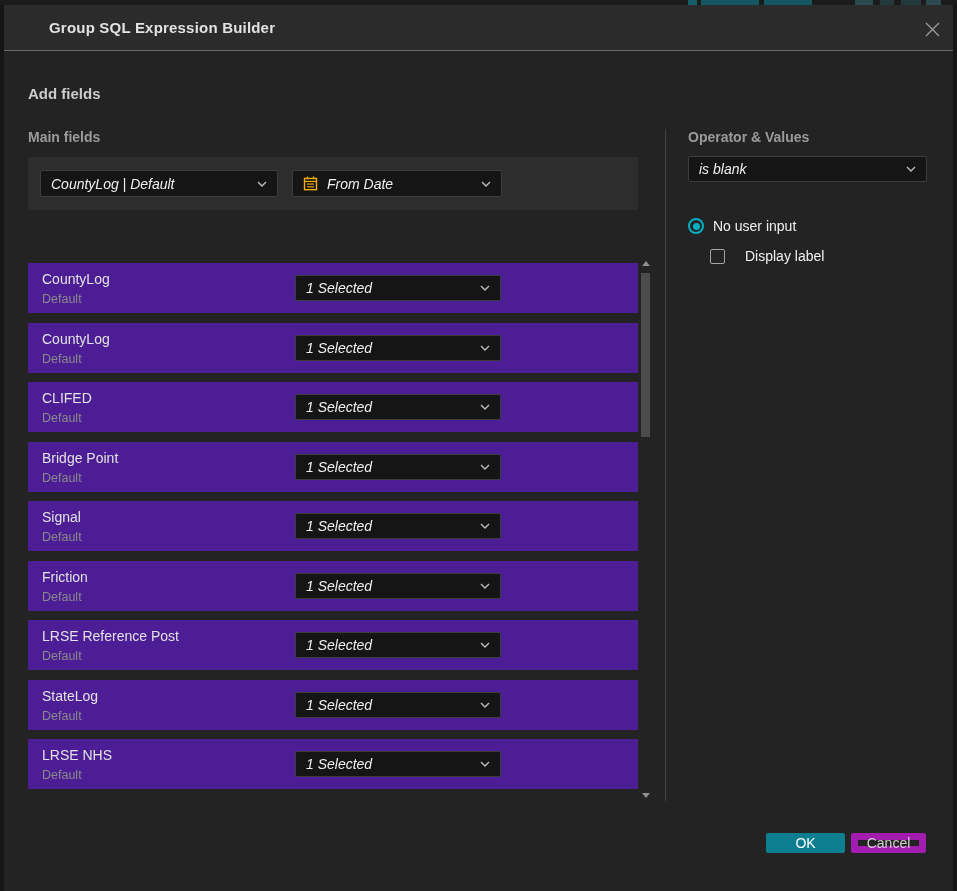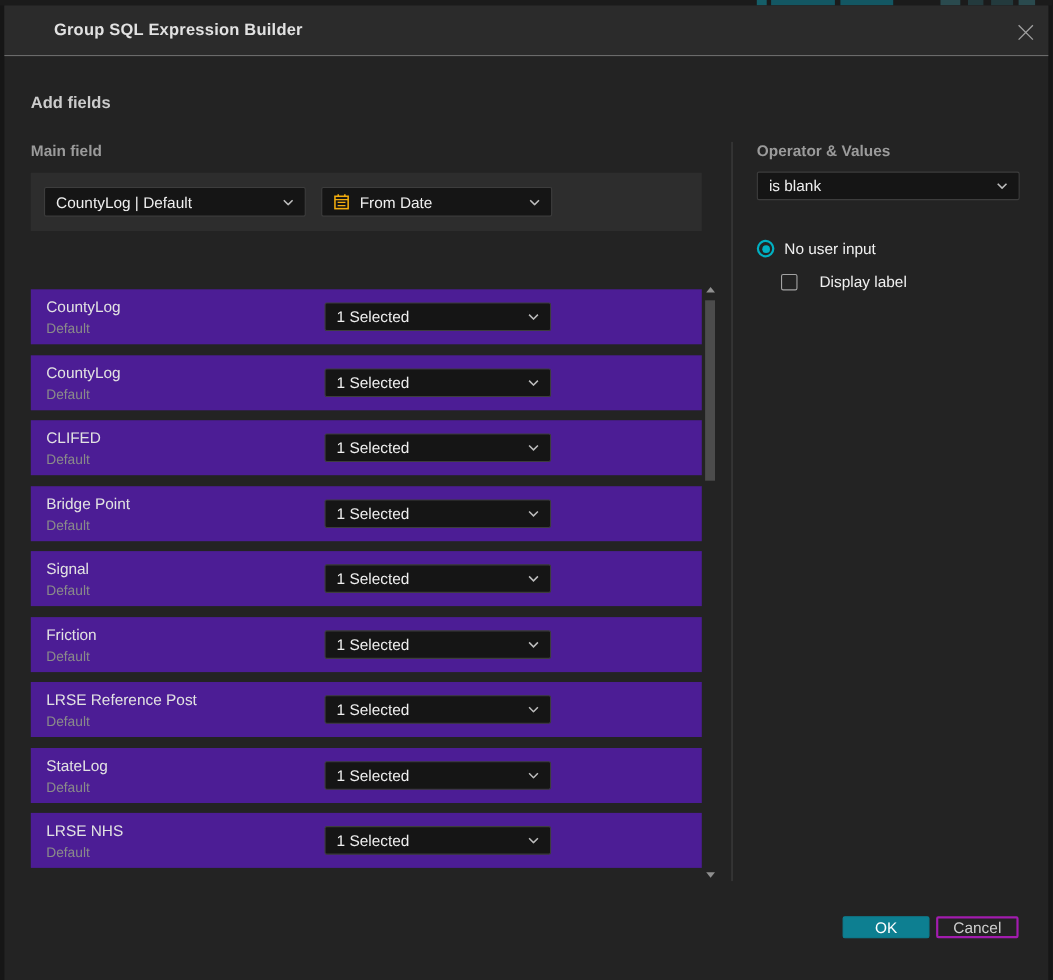--- a/index.html
+++ b/index.html
@@ -40,21 +40,21 @@
   }
   .sub-label { font-size: 14px; font-weight: 600; color: #9b9b9b; position: absolute; }
   .lbl-mainfield { left: 24px; top: 124px; }
   .lbl-allfields { left: 24px; top: 229px; margin-top: 28px; }
   .lbl-operator  { left: 684px; top: 124px; }
 
   
   .dd {
     background: #151515; border: 1px solid #3d3d3d; border-radius: 2px;
     display: flex; align-items: center; color: #efefef; font-size: 14px;
-    padding: 0 10px; cursor: pointer; position: absolute;
+    padding: 0 10px; cursor: pointer; position: absolute; font-style: italic;
   }
   .dd .dd-text { flex: 1 1 auto; white-space: nowrap; overflow: hidden; }
   .dd .chev { flex: 0 0 auto; margin-left: 8px; display: flex; }
 
   
   .main-panel {
     position: absolute; left: 24px; top: 152px; width: 610px; height: 53px;
     background: #2d2d2d;
   }
   .dd-layer { left: 12px; top: 13px; width: 238px; height: 27px; }
@@ -131,21 +131,21 @@
     position: absolute; top: 828px; height: 20px; font-size: 14px;
     display: flex; align-items: center; justify-content: center;
     border-radius: 2px; cursor: pointer; font-family: "Liberation Sans", sans-serif;
   }
   .btn-ok {
     left: 762px; width: 79px; background: var(--accent, #0d7f91);
     color: #ffffff; border: 1px solid var(--accent, #0d7f91);
   }
   .btn-cancel {
     left: 847px; width: 75px; background: transparent;
-    color: #cfcfcf; border: 2px solid #a21caf;
+    color: #cfcfcf; border: 7px solid #a21caf;
   }
 </style>
 </head>
 <body>
 
 <div class="bg-strip">
   <div class="bg-frag" style="left:688px;width:9px;background:#155e68;"></div>
   <div class="bg-frag" style="left:701px;width:58px;background:#135763;"></div>
   <div class="bg-frag" style="left:764px;width:48px;background:#135763;"></div>
   <div class="bg-frag" style="left:855px;width:18px;background:#2a4a4e;"></div>
@@ -162,21 +162,21 @@
       <span style="display:flex;">
         <svg width="17" height="17" viewBox="0 0 17 17">
           <path d="M2 2 L15 15 M15 2 L2 15" stroke="#9f9f9f" stroke-width="1.2" fill="none"></path>
         </svg>
       </span>
     </div>
   </div>
 
   <div class="section-heading">Add fields</div>
 
-  <div class="sub-label lbl-mainfield">Main field</div>
+  <div class="sub-label lbl-mainfield">Main fields</div>
 
   <div class="main-panel">
     <div class="dd dd-layer">
       <span class="dd-text">CountyLog | Default</span>
       <span class="chev">
         <svg width="10" height="6" viewBox="0 0 10 6">
             <path d="M1 1l4 4 4-4" fill="none" stroke="#bdbdbd" stroke-width="1.4"></path>
           </svg>
       </span>
     </div>

